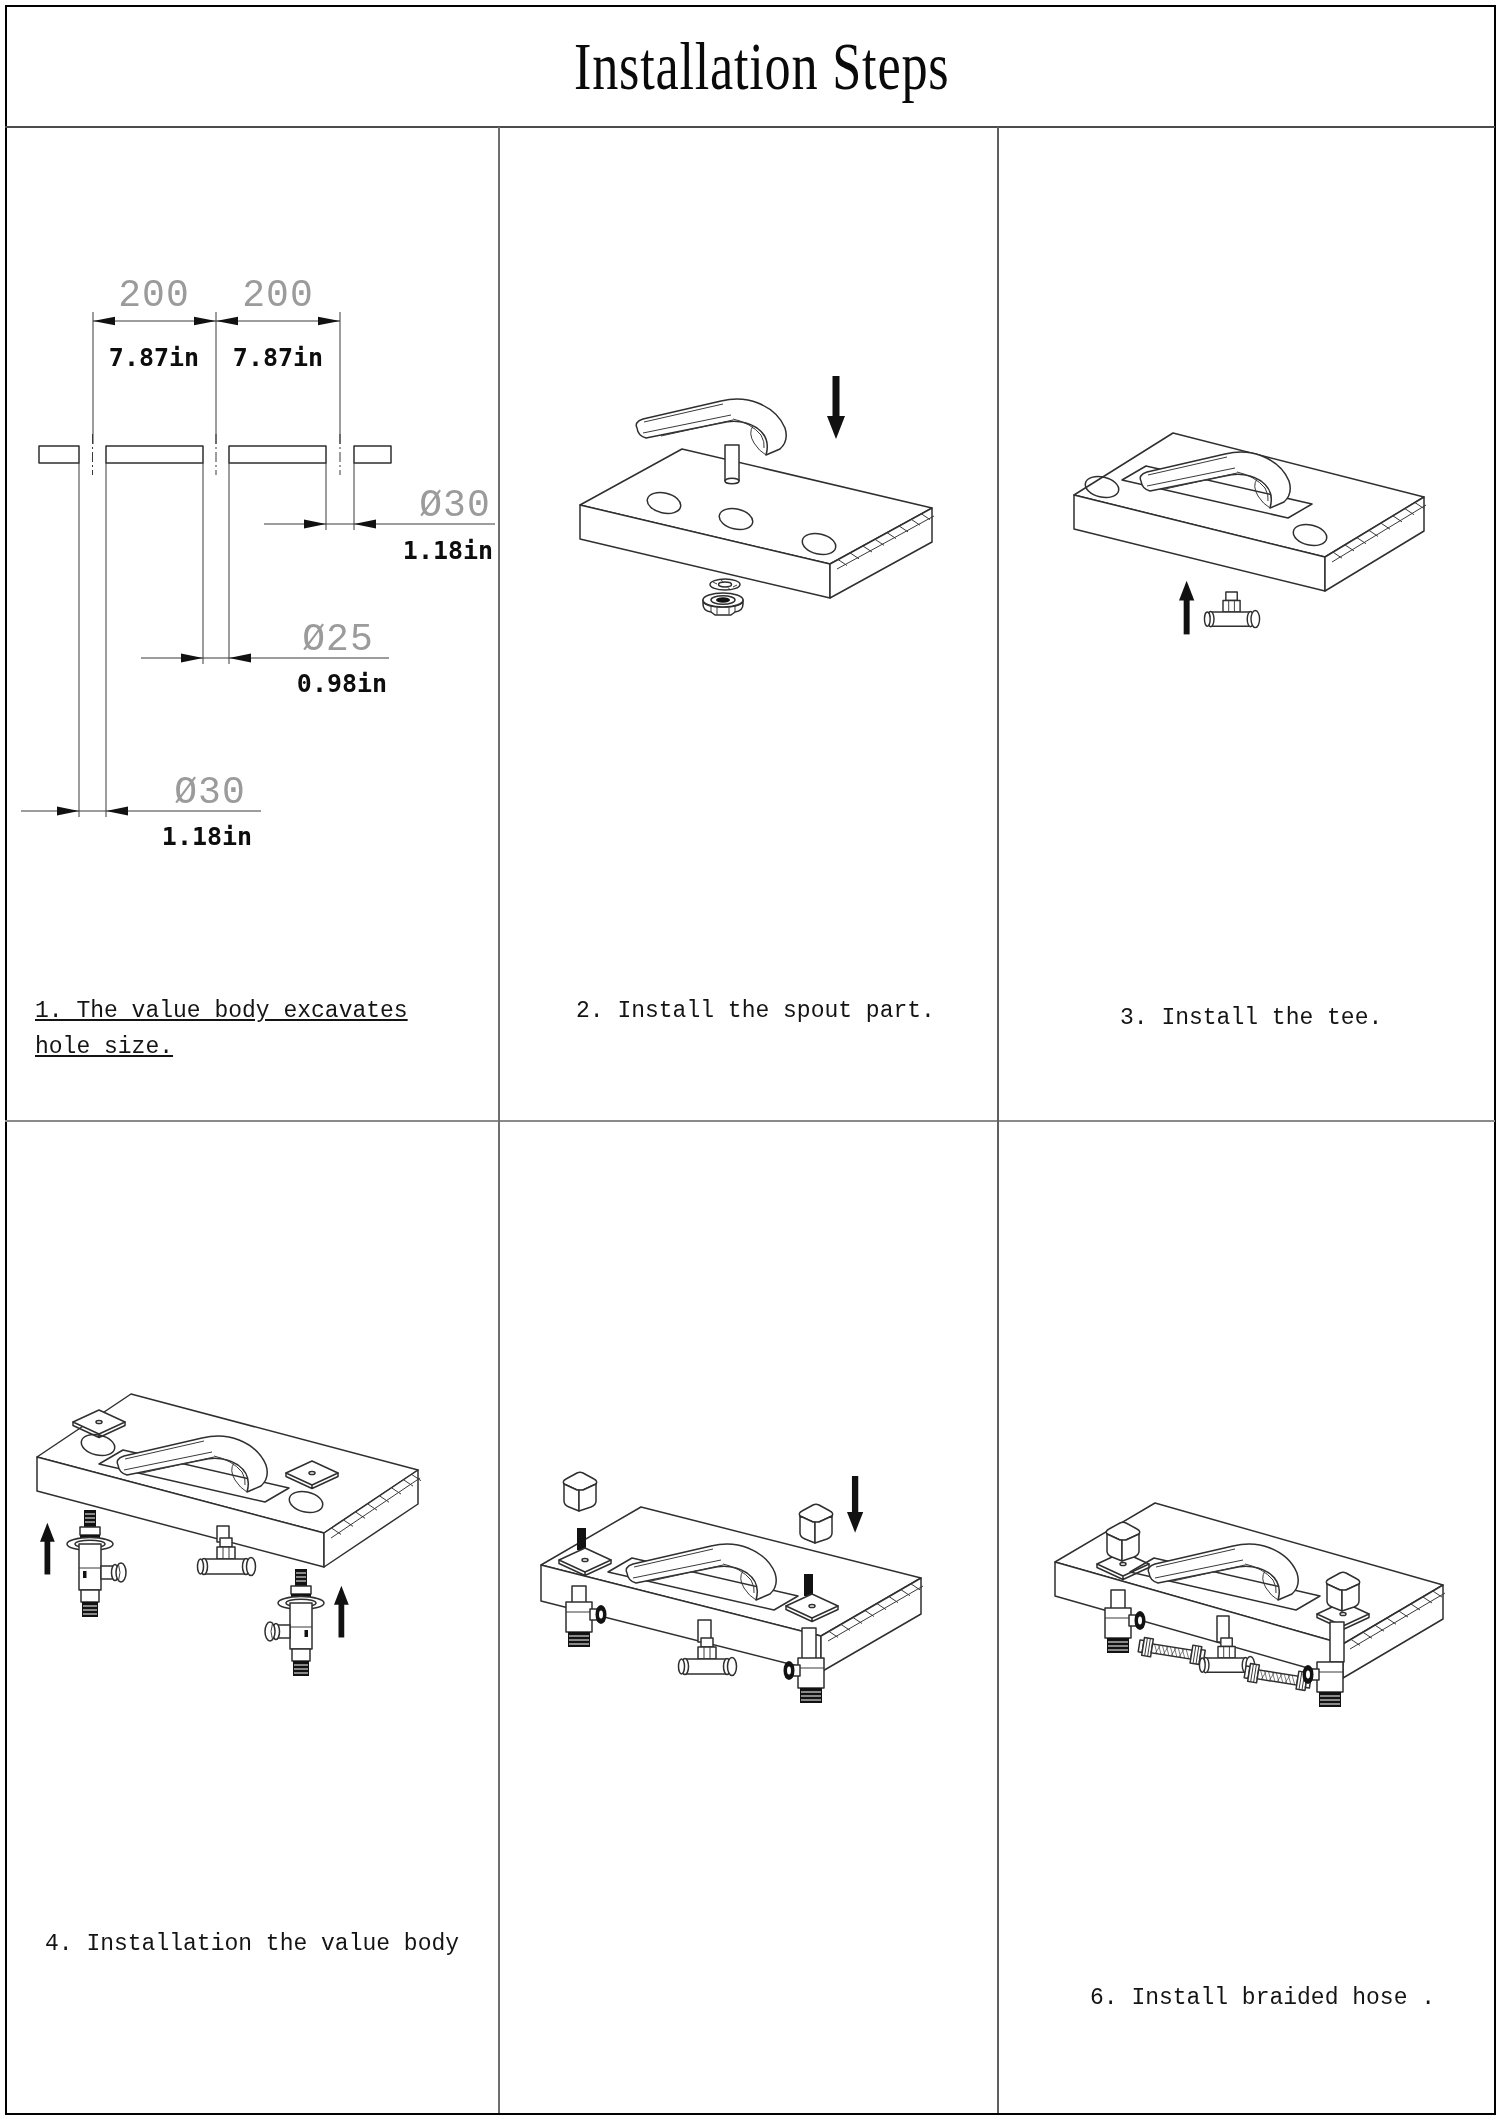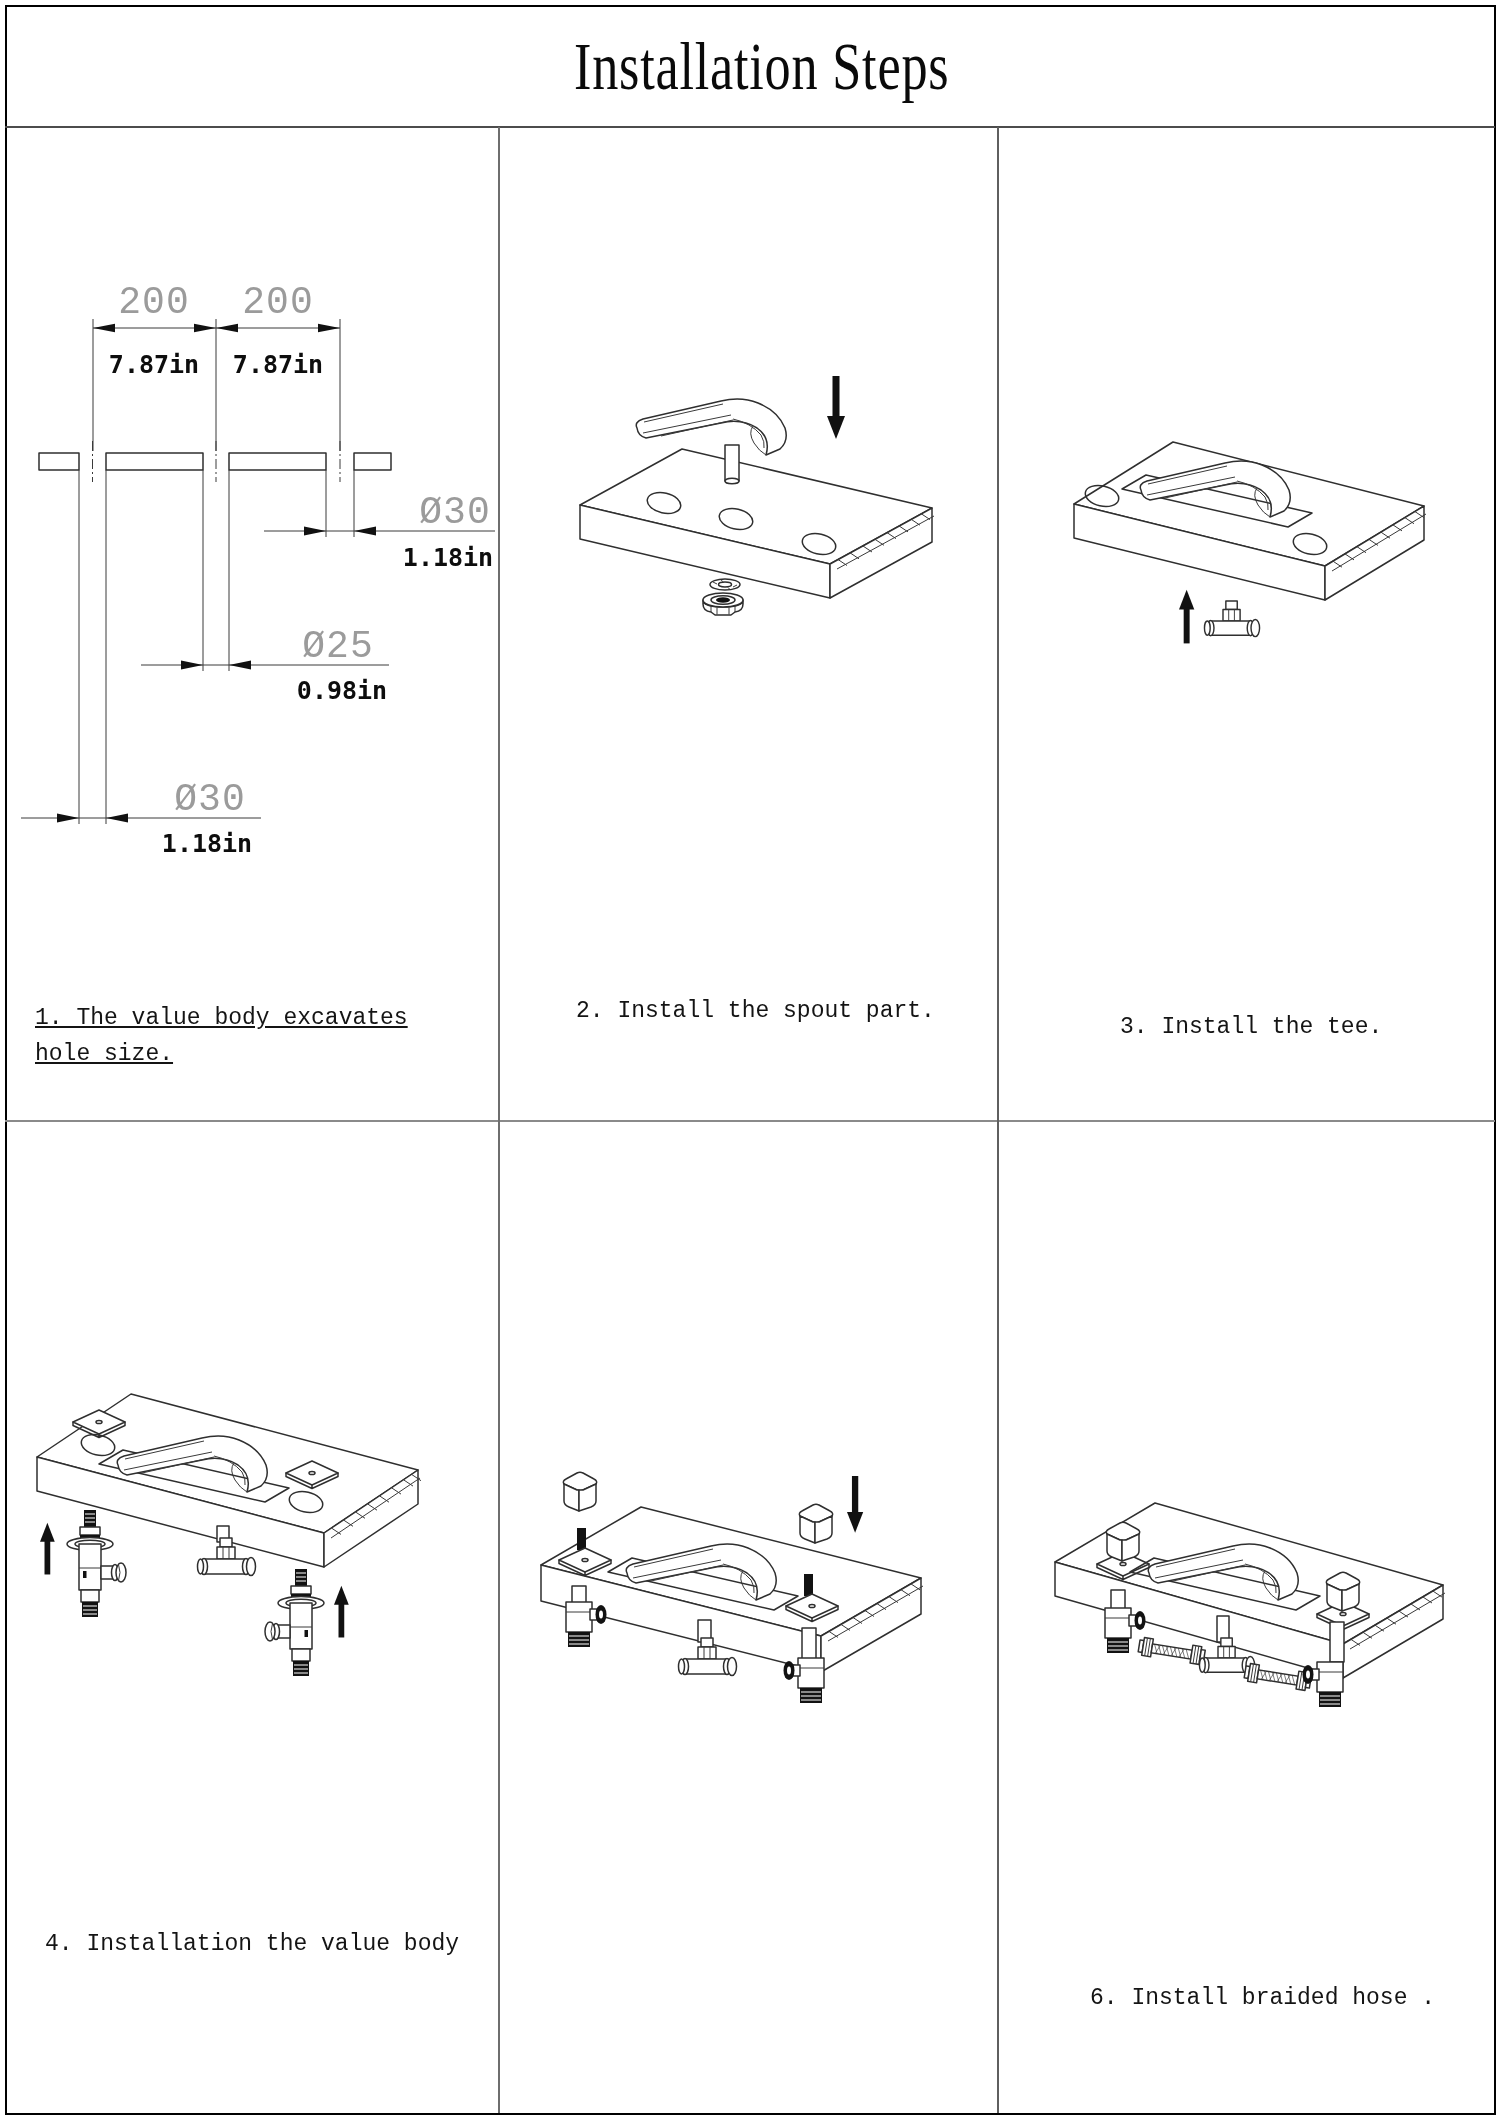--- a/index.html
+++ b/index.html
@@ -9,23 +9,23 @@
   .gline{position:absolute;background:#6e6e6e;}
   .v1{left:498px;top:127px;width:2px;height:1986px;}
   .v2{left:997px;top:127px;width:2px;height:1986px;background:#5f5f5f;}
   .hA{left:5px;top:126px;width:1490px;height:2px;background:#4c4c4c;}
   .hB{left:5px;top:1120px;width:1490px;height:2px;background:#8a8a8a;}
   .titlebar{position:absolute;left:7px;top:7px;width:1486px;height:118px;
             display:flex;align-items:center;justify-content:center;padding-left:12px;}
   .title{font-family:"Liberation Serif",serif;font-size:67px;color:#0a0a0a;
          transform:scaleX(0.78);letter-spacing:1px;white-space:nowrap;}
   .cell{position:absolute;overflow:hidden;}
-  .c1{left:7px;top:145px;width:511px;height:990px;}
+  .c1{left:7px;top:138px;width:511px;height:990px;}
   .c2{left:500px;top:129px;width:497px;height:990px;}
-  .c3{left:999px;top:133px;width:494px;height:1022px;}
+  .c3{left:999px;top:124px;width:494px;height:1022px;}
   .c4{left:7px;top:1064px;width:491px;height:989px;}
   .c5{left:500px;top:1122px;width:497px;height:989px;}
   .c6{left:999px;top:1122px;width:494px;height:989px;}
   .fig{position:absolute;left:0;top:0;}
   .caption{position:absolute;font-family:"Liberation Mono",monospace;font-size:23px;
            line-height:36px;color:#141414;white-space:pre;}
   .cap1{left:28px;top:855px;text-decoration:underline;}
   .cap2{left:76px;top:864px;}
   .cap3{left:121px;top:876px;}
   .cap4{left:38px;top:862px;}

